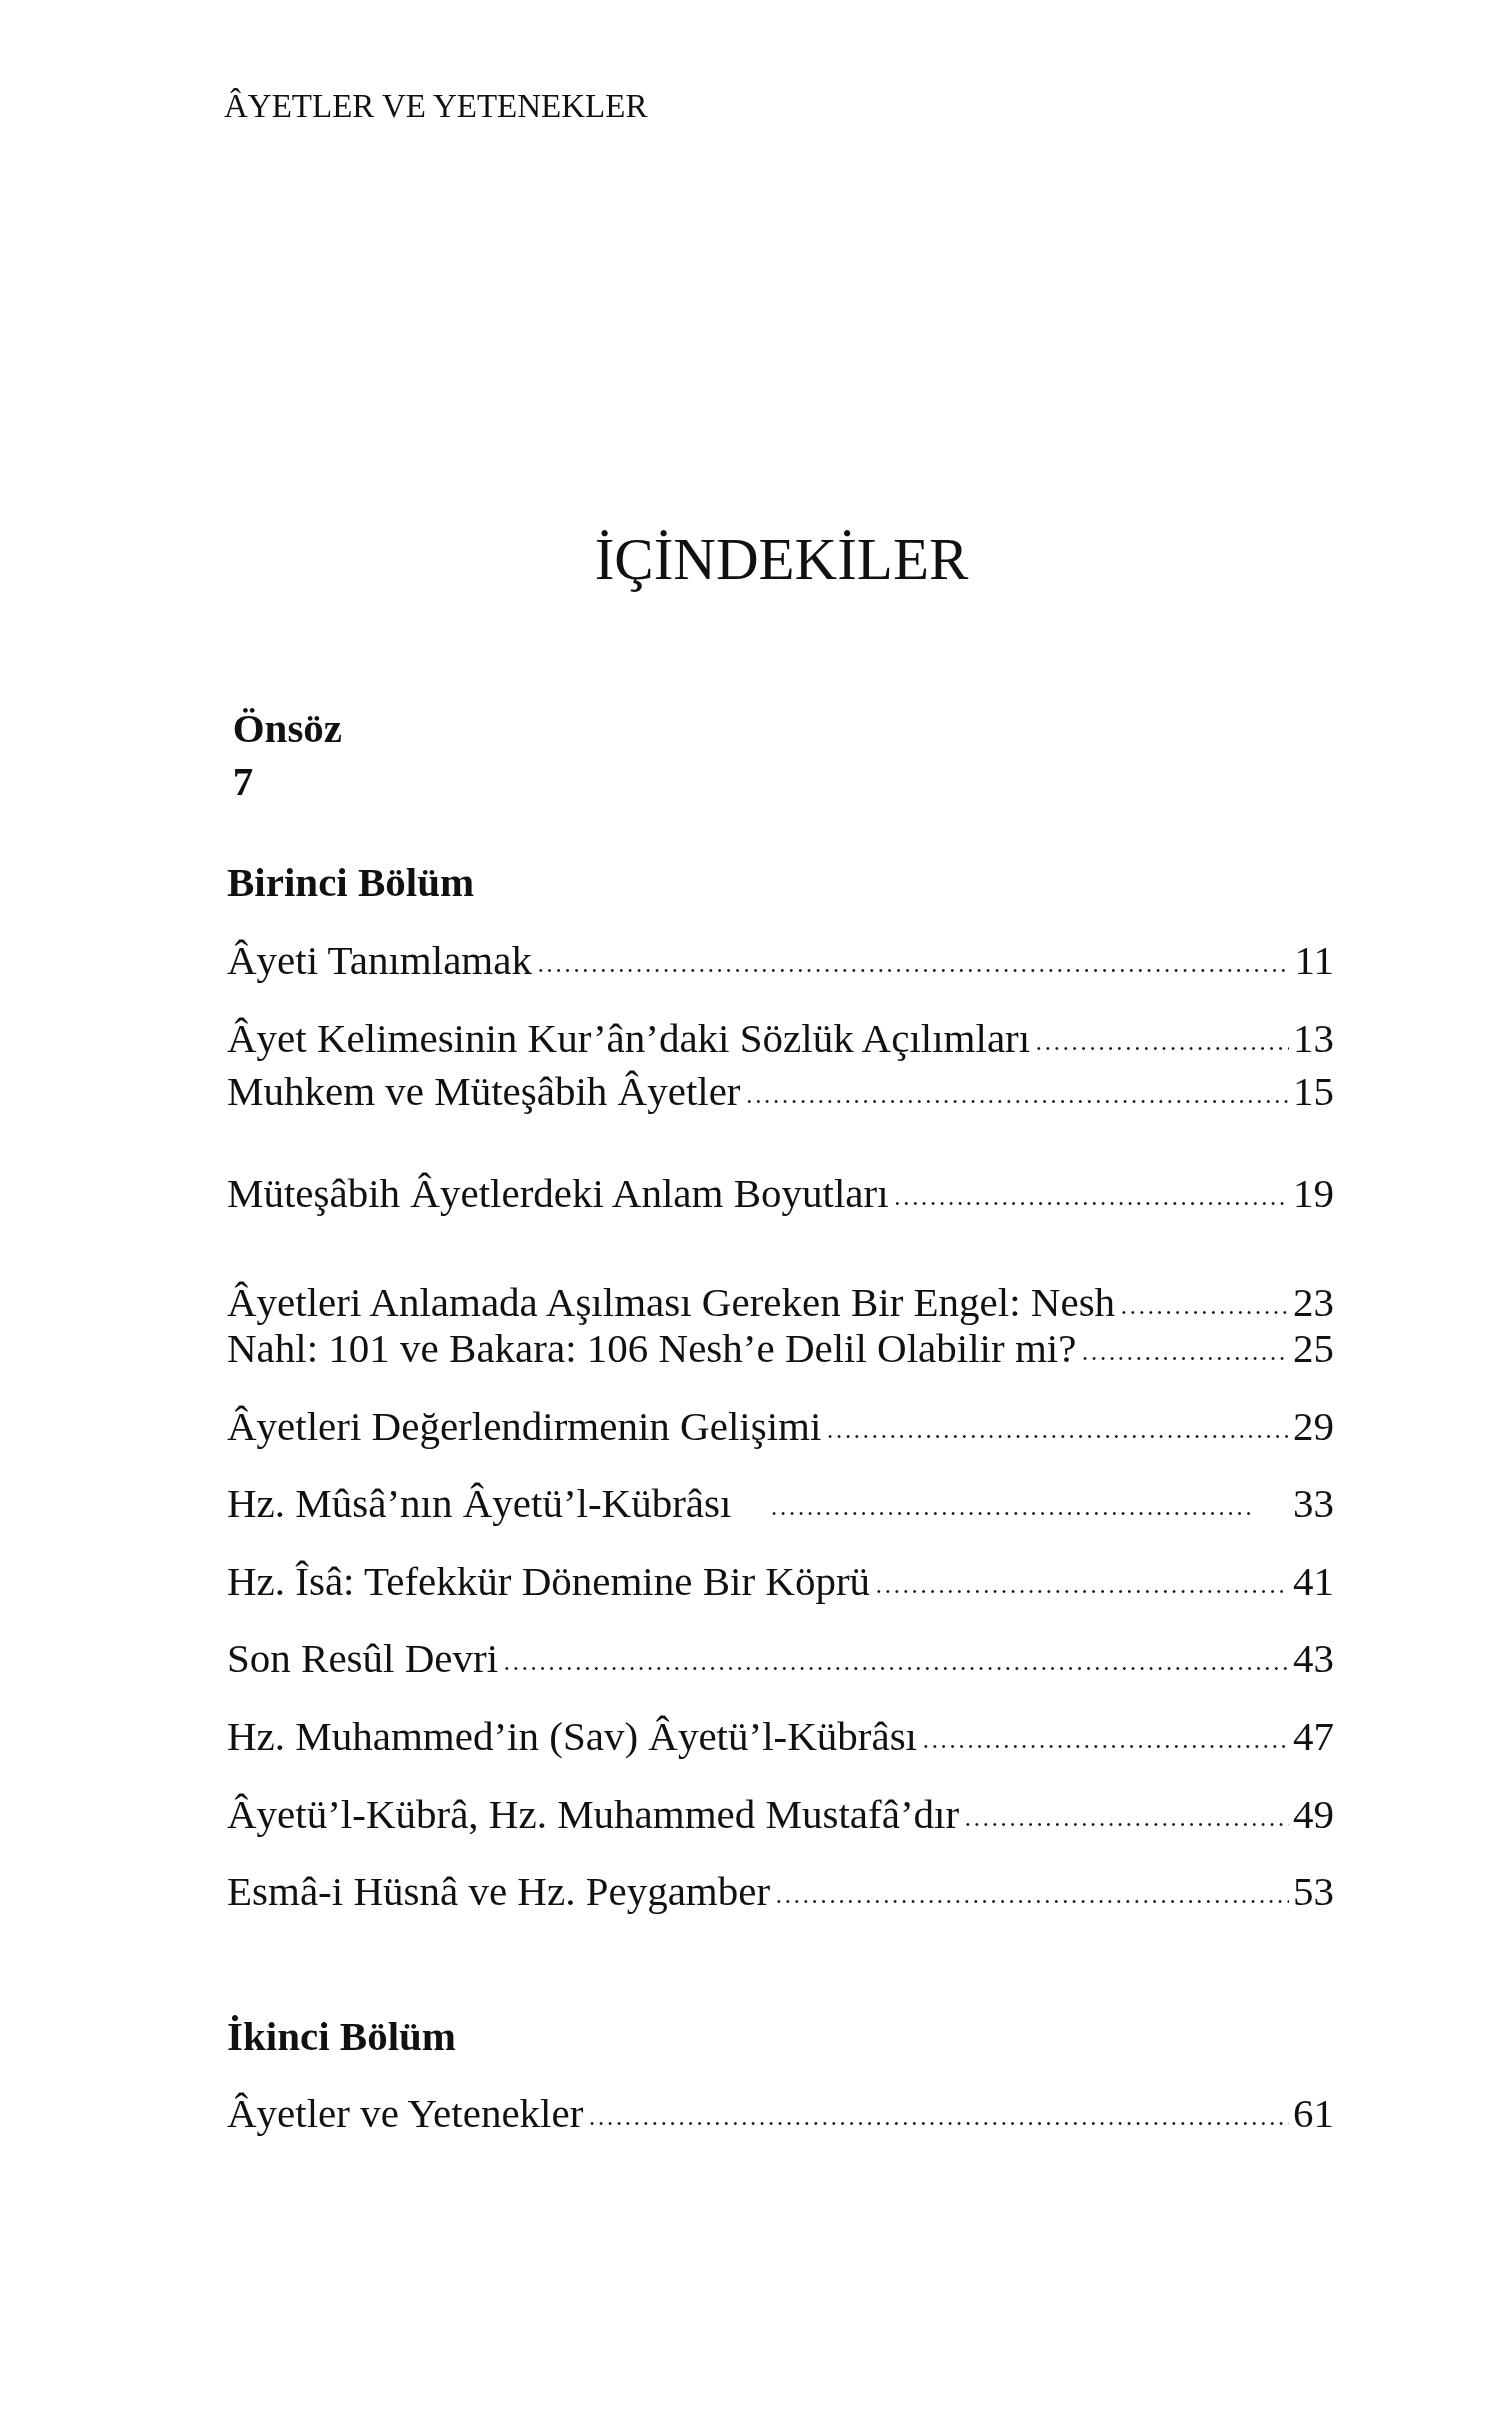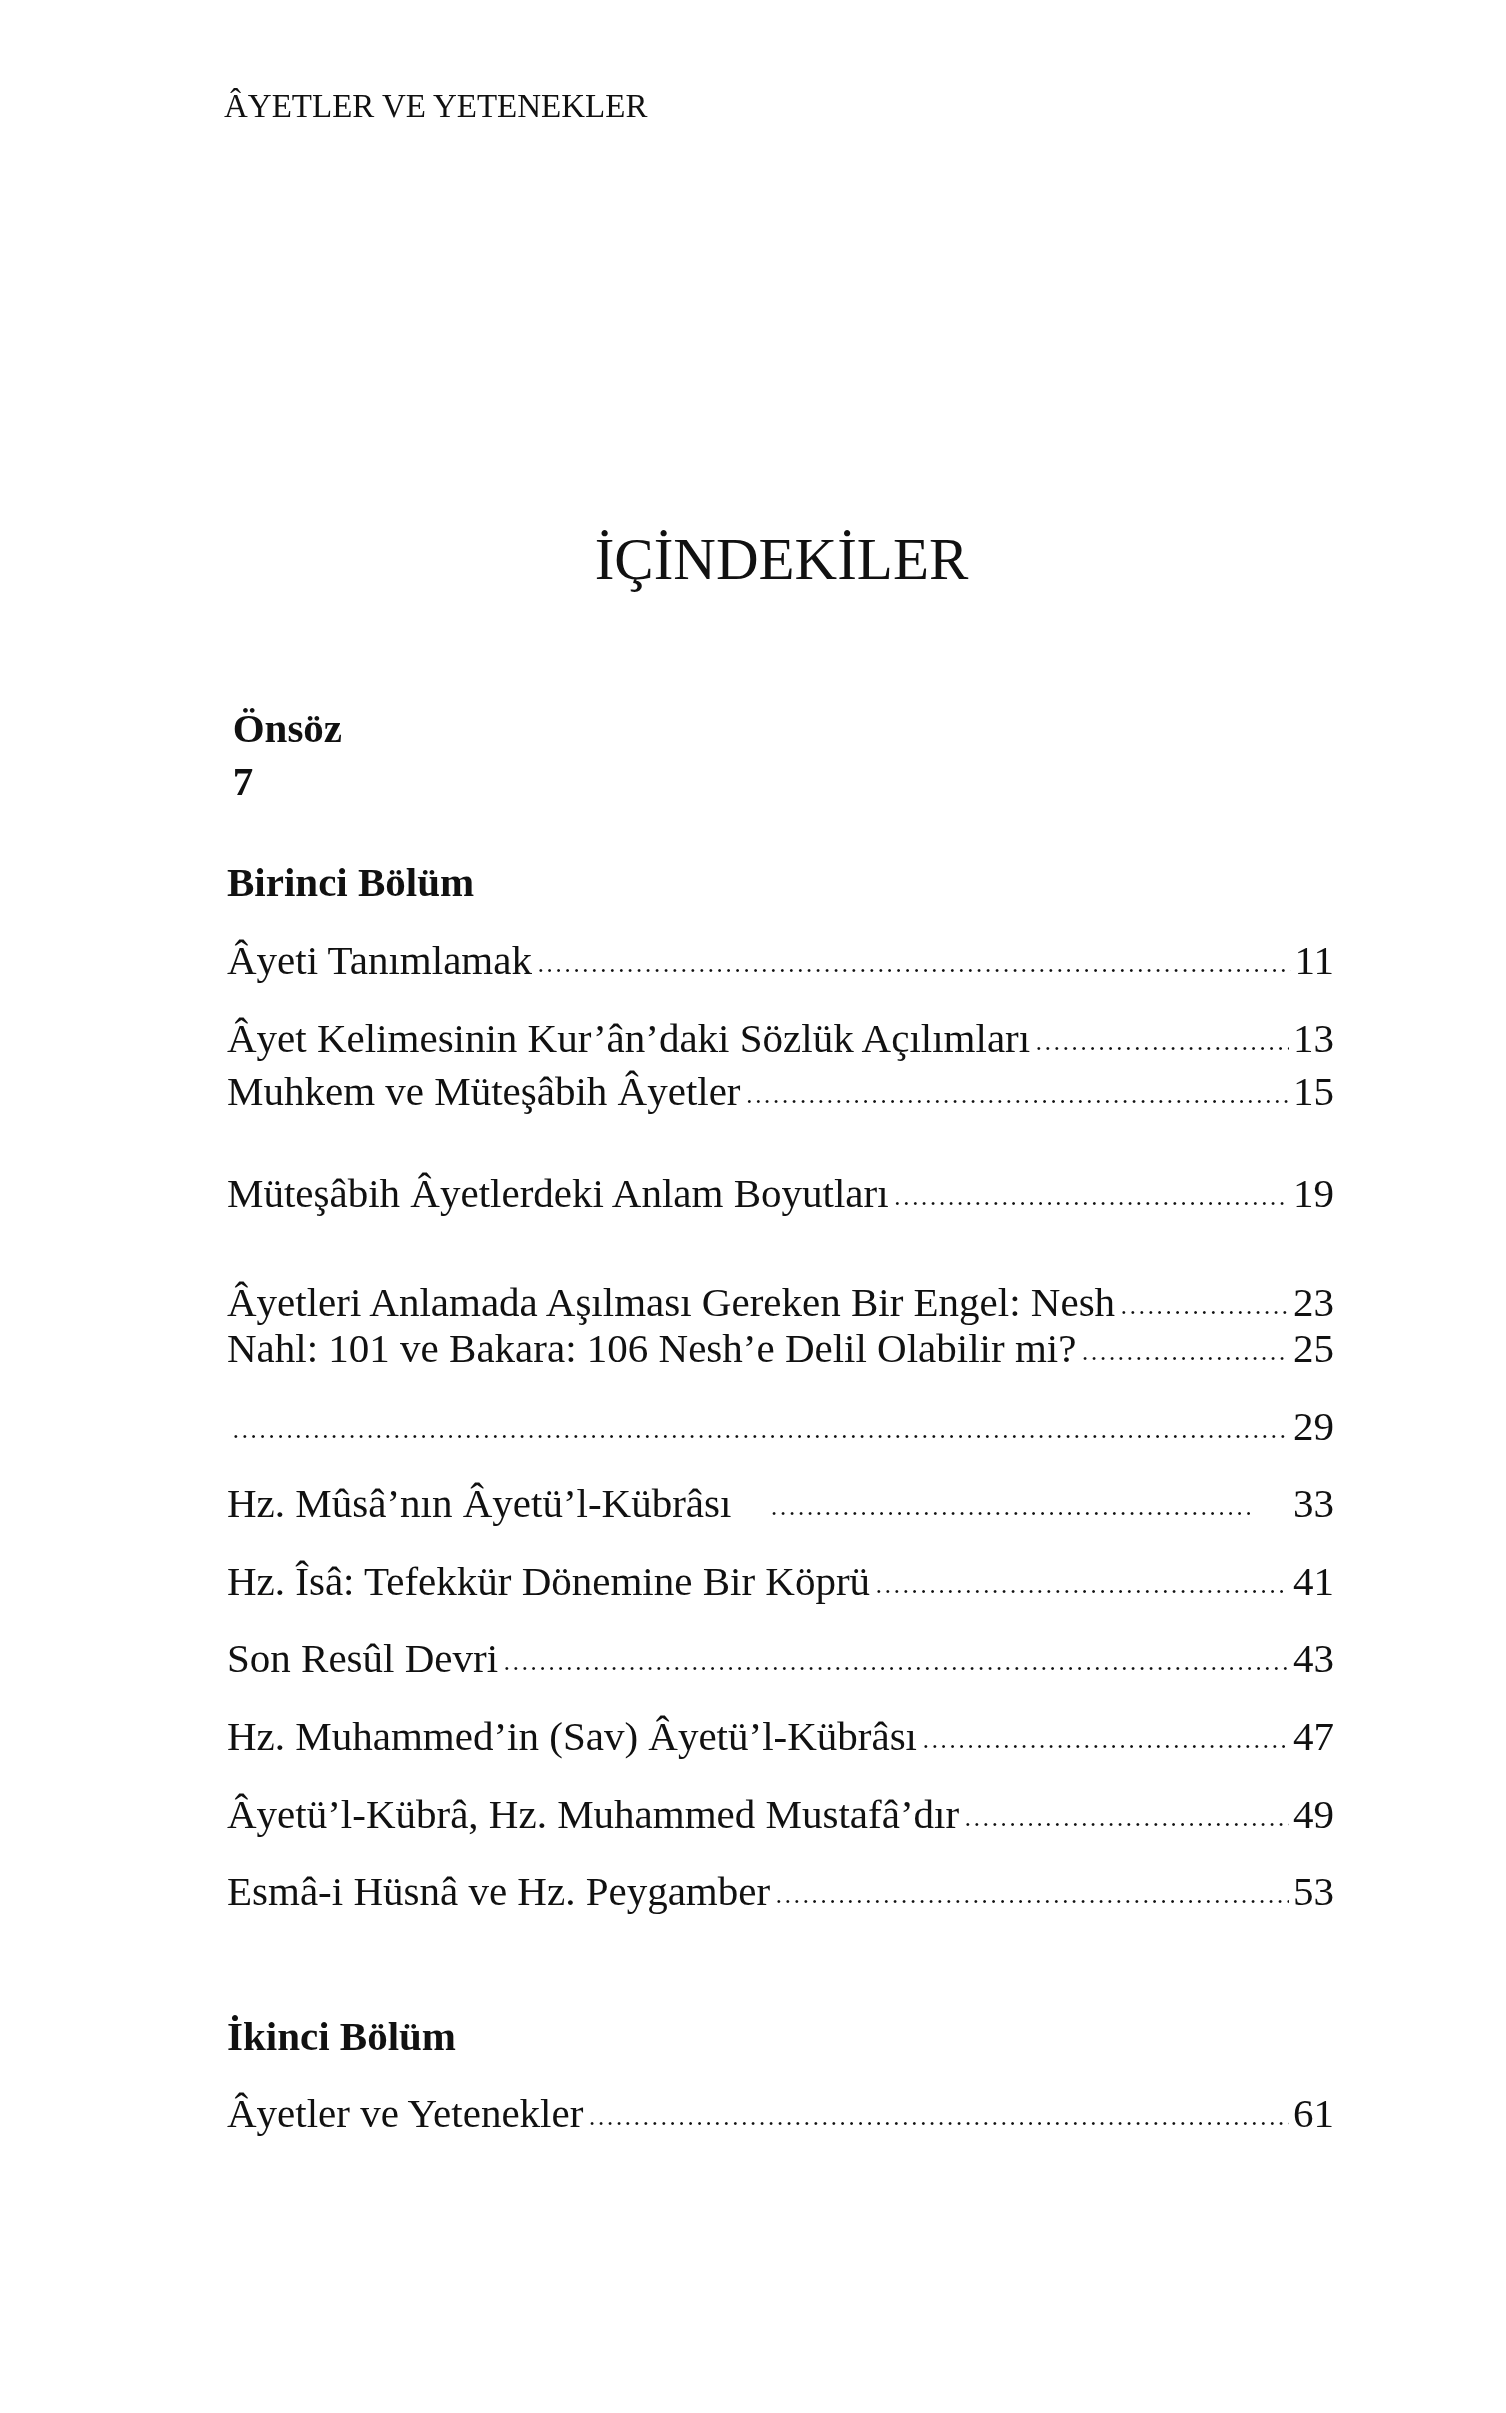--- a/index.html
+++ b/index.html
@@ -74,20 +74,21 @@
   <span class="label">Âyetleri Anlamada Aşılması Gereken Bir Engel: Nesh</span>
   <span class="leader"></span>
   <span class="page">23</span>
 </div>
 <div class="toc-row" style="top:1322px;">
   <span class="label">Nahl: 101 ve Bakara: 106 Nesh’e Delil Olabilir mi?</span>
   <span class="leader"></span>
   <span class="page">25</span>
 </div>
 <div class="toc-row" style="top:1400px;">
+  <span class="label">Âyetleri Değerlendirmenin Gelişimi</span>
   <span class="leader"></span>
   <span class="page">29</span>
 </div>
 <div class="toc-row" style="top:1477px;gap:34px;">
   <span class="label">Hz. Mûsâ’nın Âyetü’l-Kübrâsı</span>
   <span class="leader"></span>
   <span class="page">33</span>
 </div>
 <div class="toc-row" style="top:1555px;">
   <span class="label">Hz. Îsâ: Tefekkür Dönemine Bir Köprü</span>

